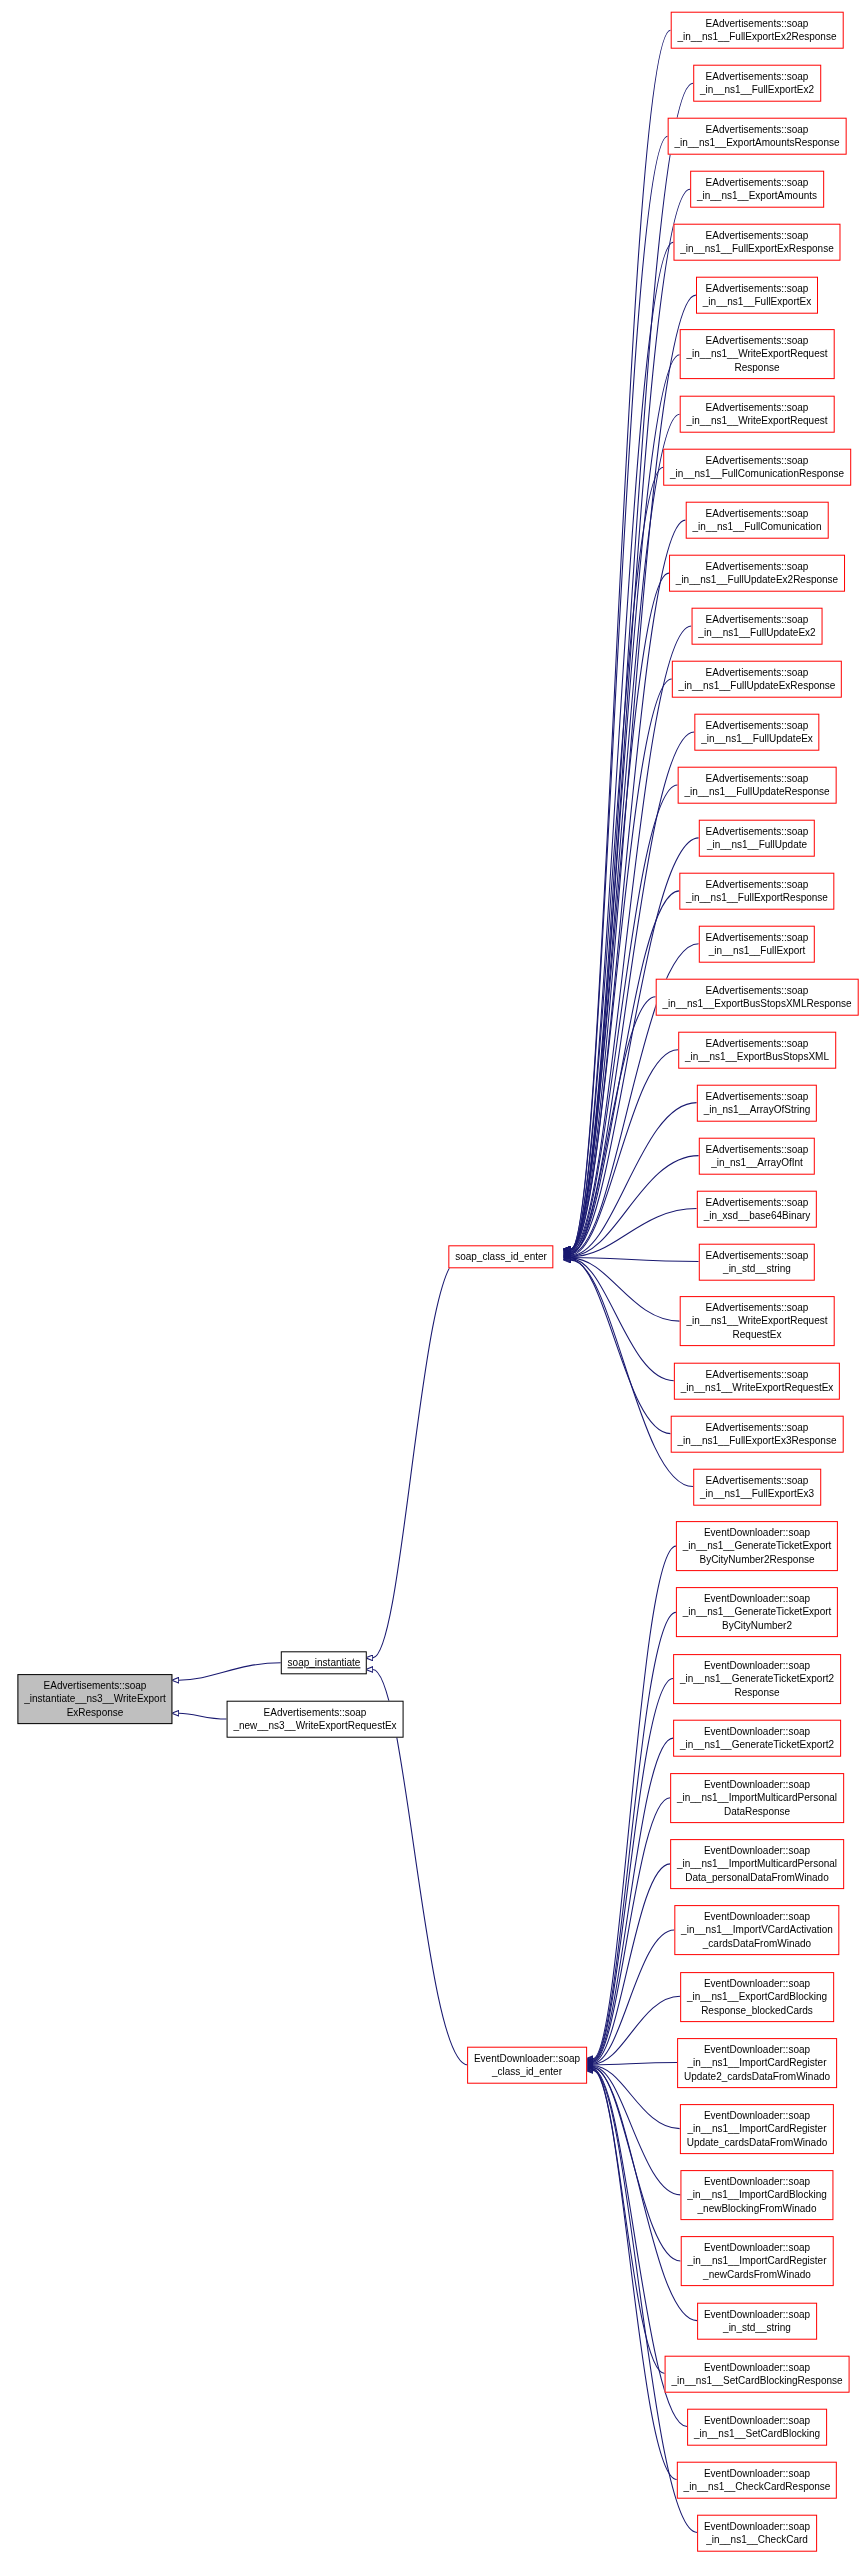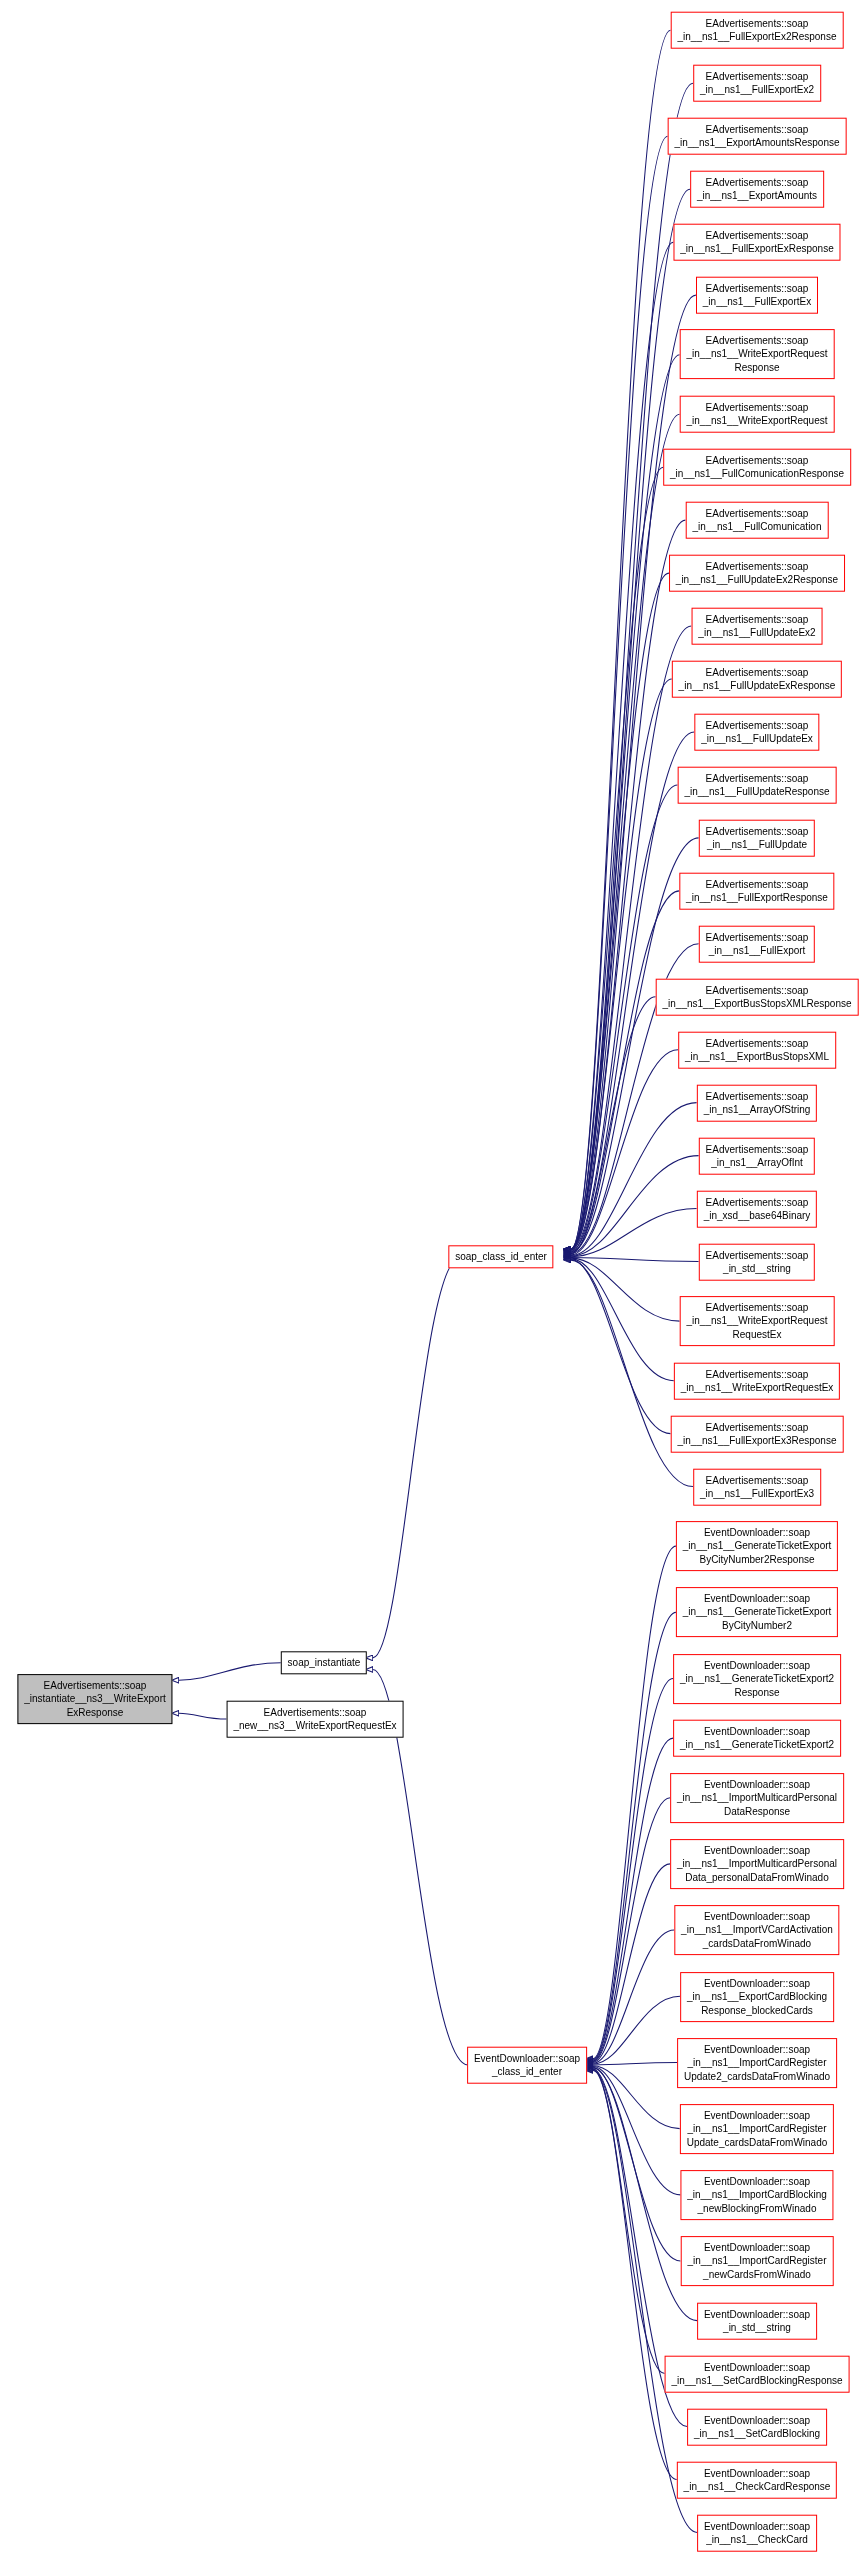--- a/index.html
+++ b/index.html
@@ -90,21 +90,21 @@
         <path d="M 818 2996 C 772.325 2996, 752.025 2501.012, 716.5 2501.012" marker-end="url(#arrow)"></path>
         <path d="M 842.5 3060 C 785.8 3060, 760.6 2501.78, 716.5 2501.78" marker-end="url(#arrow)"></path>
       </g>
   </svg>
 
 <div class="node current" style="left: 95px; top: 1699px;">
       <div>EAdvertisements::soap</div>
       <div>_instantiate__ns3__WriteExport</div>
       <div>ExResponse</div>
     </div>
-    <div class="node normal" style="left: 324px; top: 1663px;">
+    <div class="node normal" style="left: 324px; top: 1663px; text-decoration: underline;">
       <div>soap_instantiate</div>
     </div>
     <div class="node normal" style="left: 315px; top: 1719px;">
       <div>EAdvertisements::soap</div>
       <div>_new__ns3__WriteExportRequestEx</div>
     </div>
     <div class="node trunc" style="left: 501px; top: 1257px;">
       <div>soap_class_id_enter</div>
     </div>
     <div class="node trunc" style="left: 527px; top: 2065px;">

